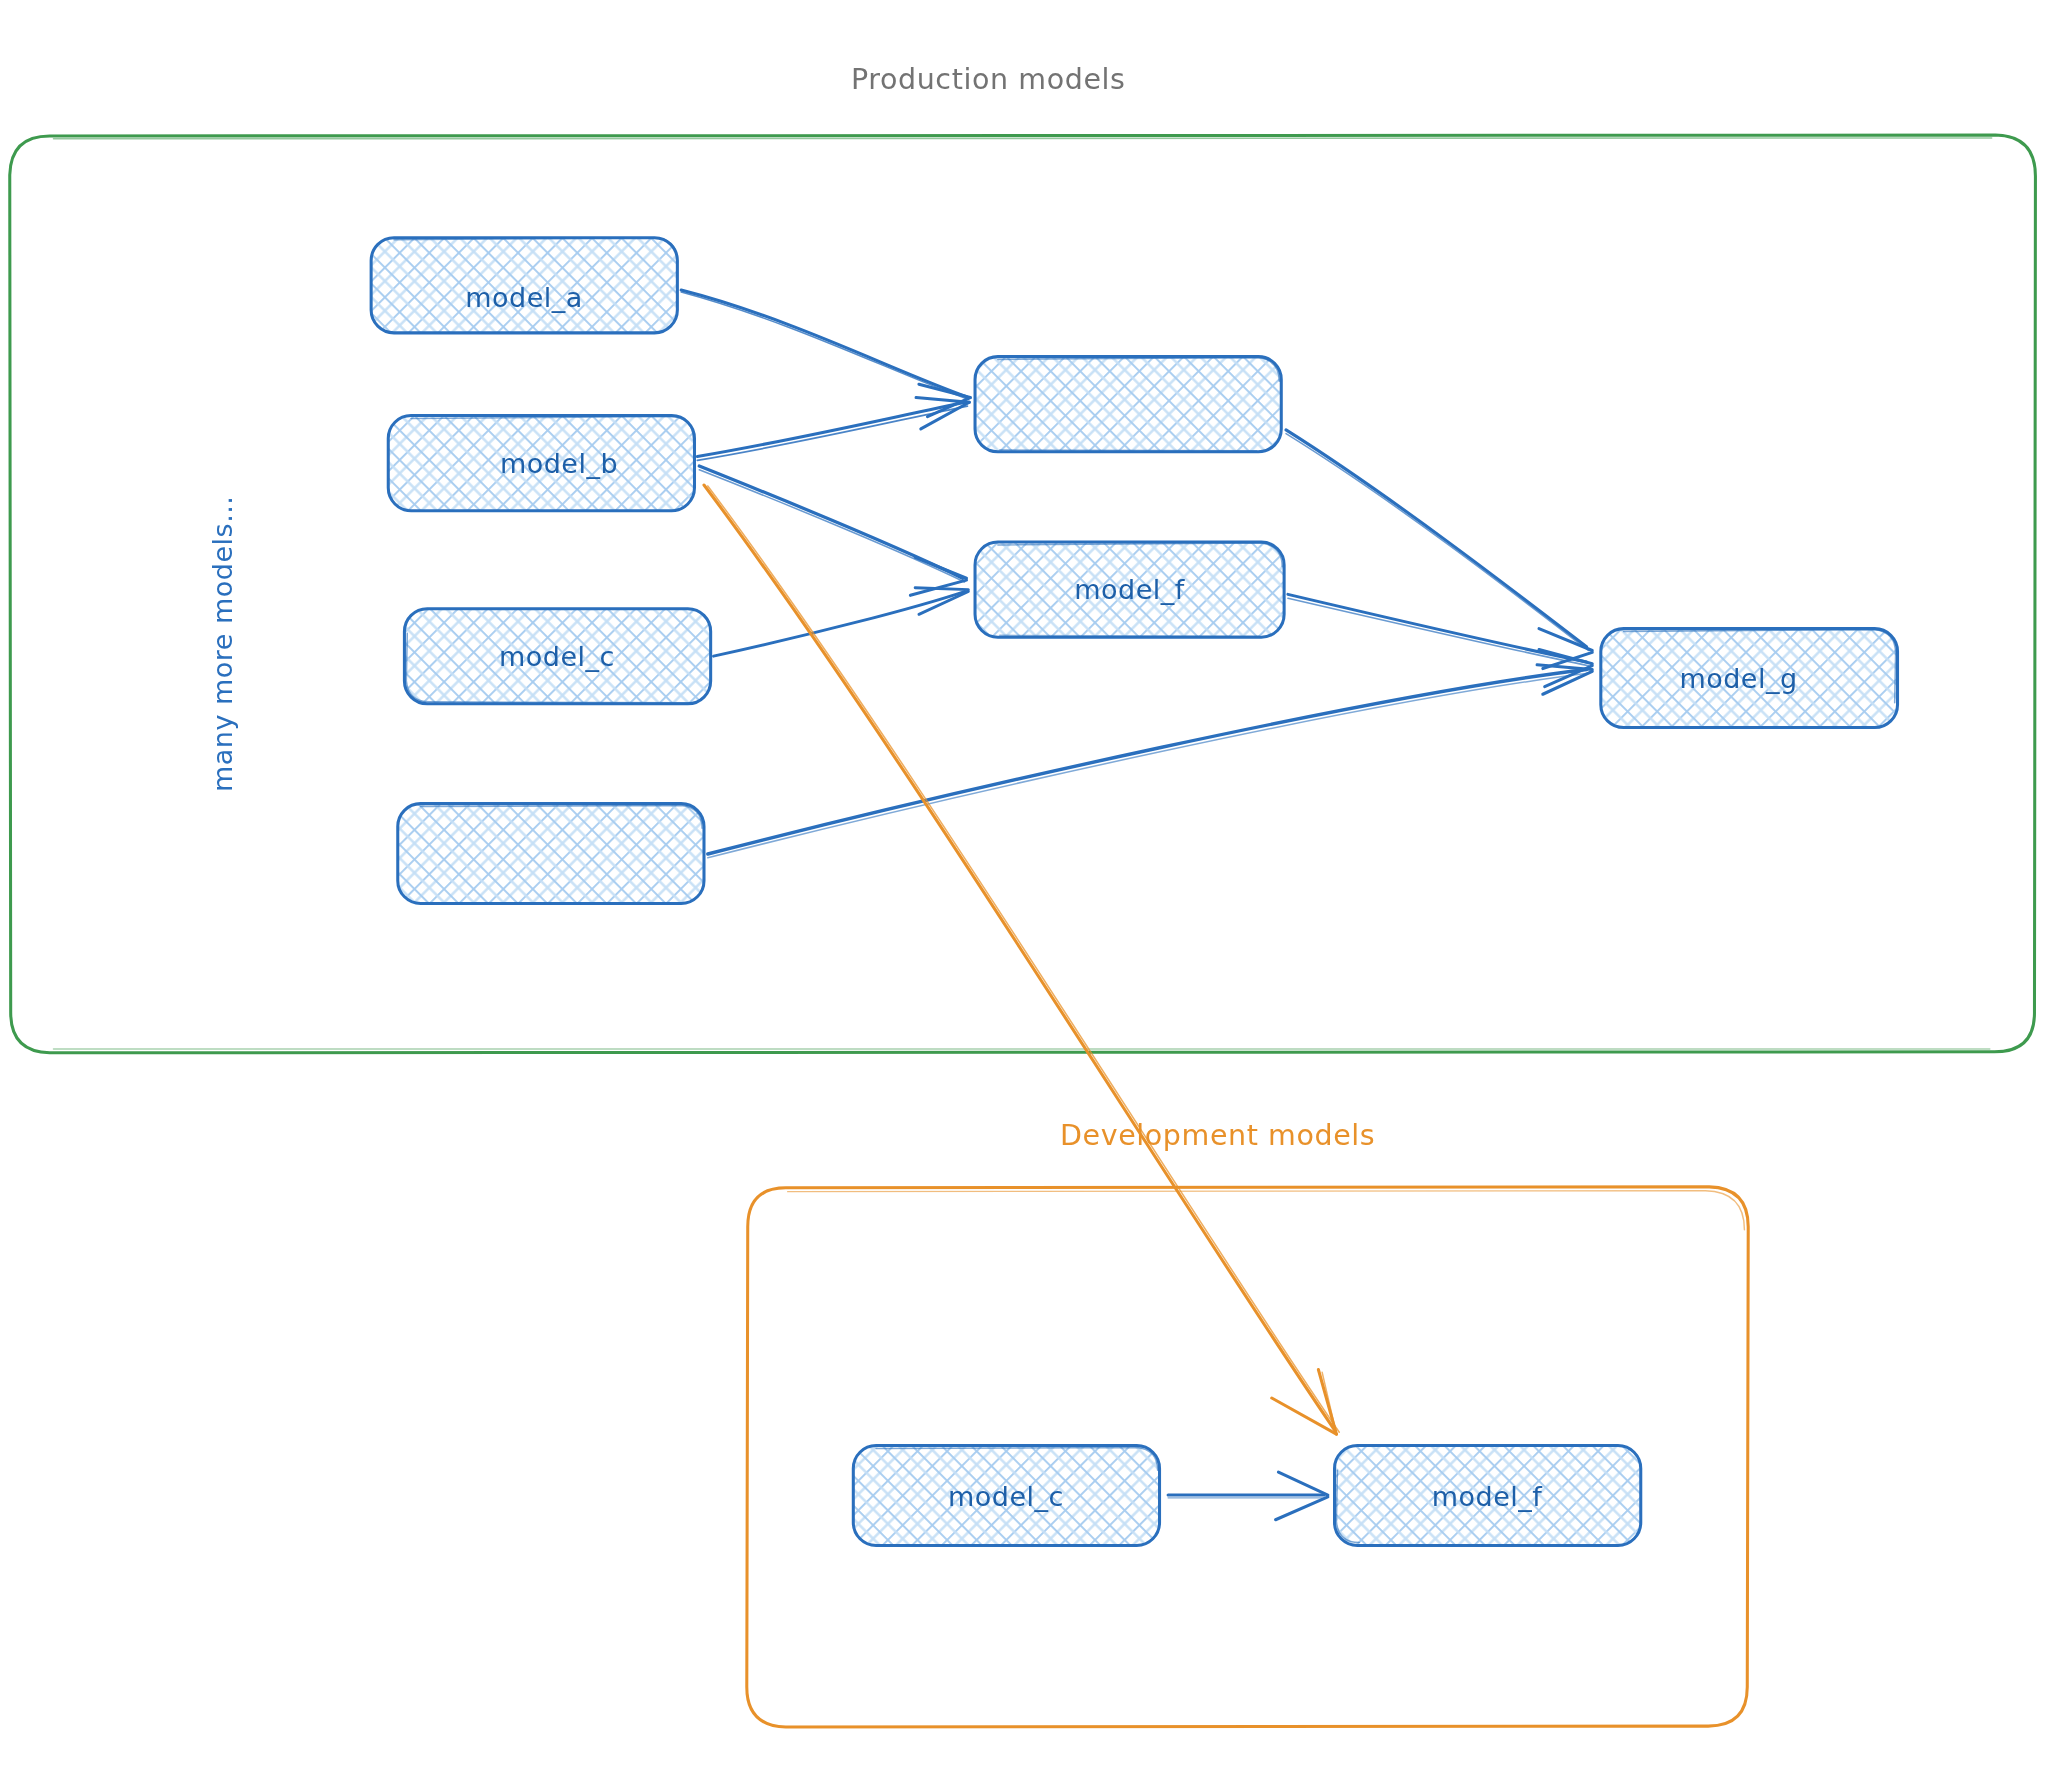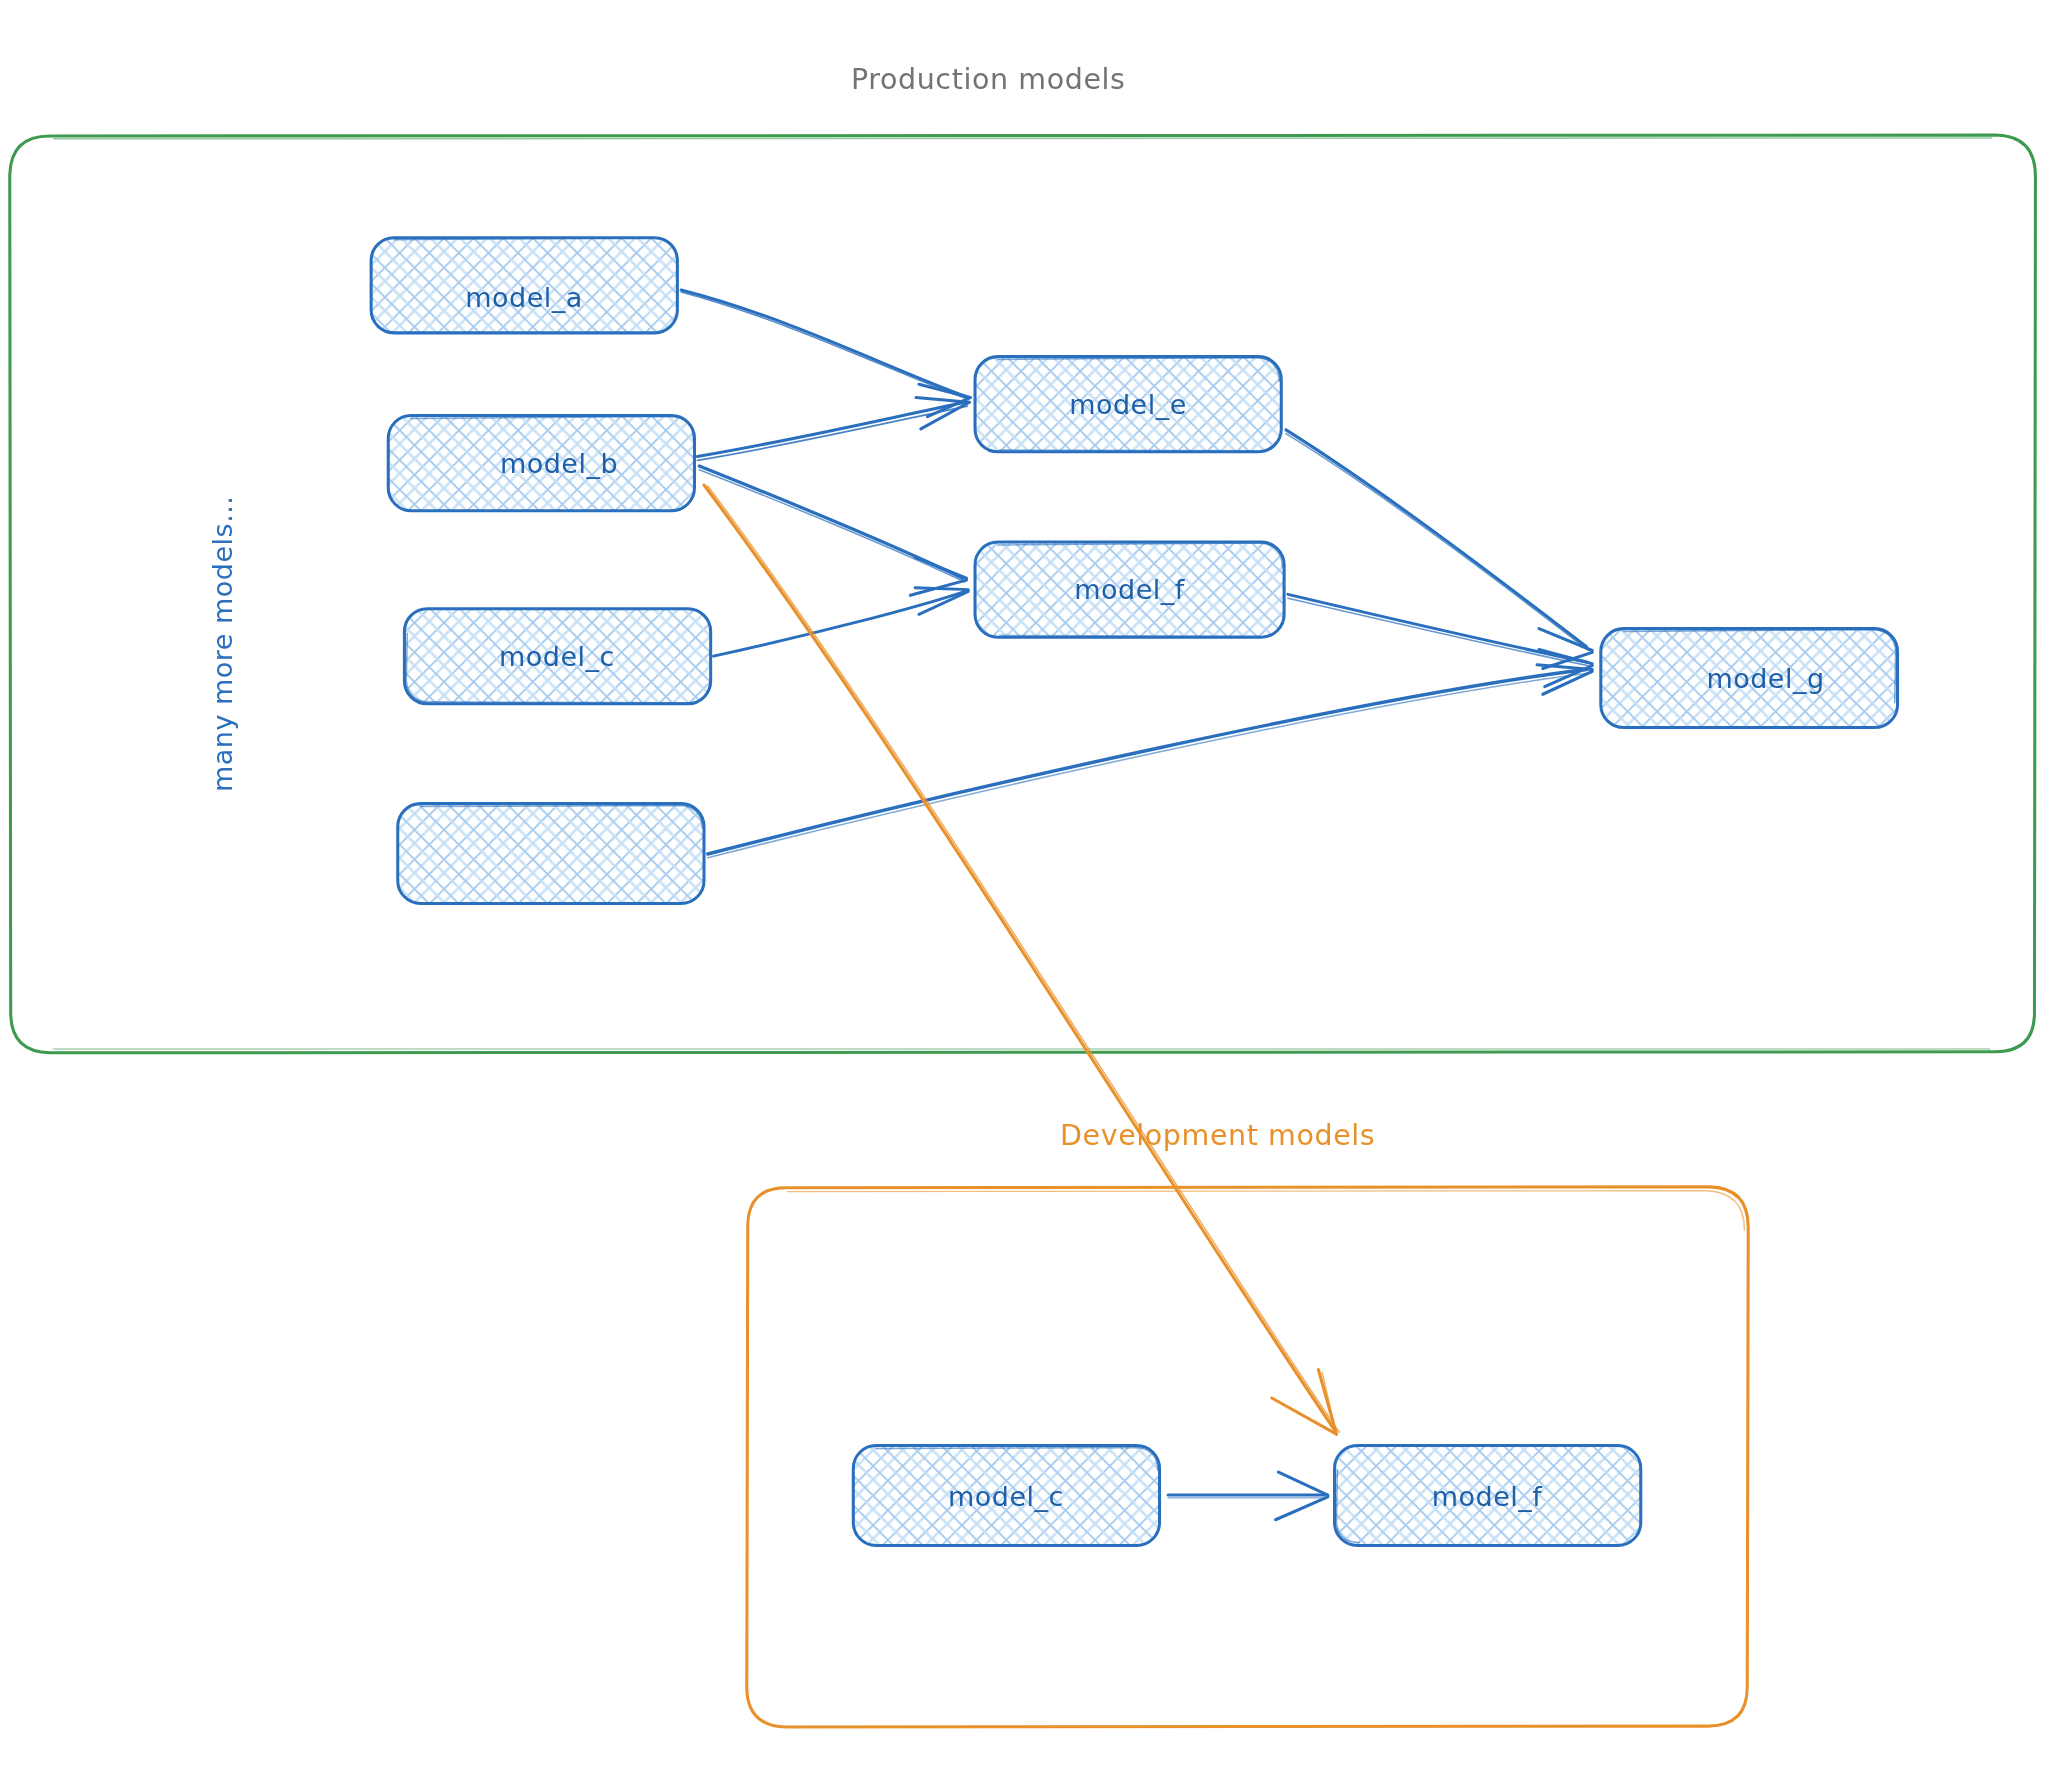--- a/index.html
+++ b/index.html
@@ -195,20 +195,19 @@
 
   <div class="grp-label prod" style="left:851px; top:63px;">Production models</div>
 
   <div class="grp-label dev" style="left:1060px; top:1119px;">Development models</div>
 
   <div class="side-label" style="left:238px; top:761px;">many more models...</div>
 
   <div class="node-label" style="left:371px; top:238px; width:306px; height:95px;margin-top:12px;">model_a</div>
   <div class="node-label" style="left:406px; top:416px; width:306px; height:95px;">model_b</div>
   <div class="node-label" style="left:404px; top:609px; width:306px; height:95px;">model_c</div>
-  <div class="node-label" style="left:975px; top:357px; width:306px; height:95px;">model_e</div>
   <div class="node-label" style="left:975px; top:542px; width:309px; height:95px;">model_f</div>
-  <div class="node-label" style="left:1601px; top:629px; width:275px; height:99px;padding-left:27px;">model_g</div>
+  <div class="node-label" style="left:1601px; top:629px; width:275px; height:99px;">model_g</div>
   <div class="node-label" style="left:853px; top:1446px; width:306px; height:100px;">model_c</div>
   <div class="node-label" style="left:1334px; top:1446px; width:306px; height:100px;">model_f</div>
 
 </div>
 
 
 </body></html>

